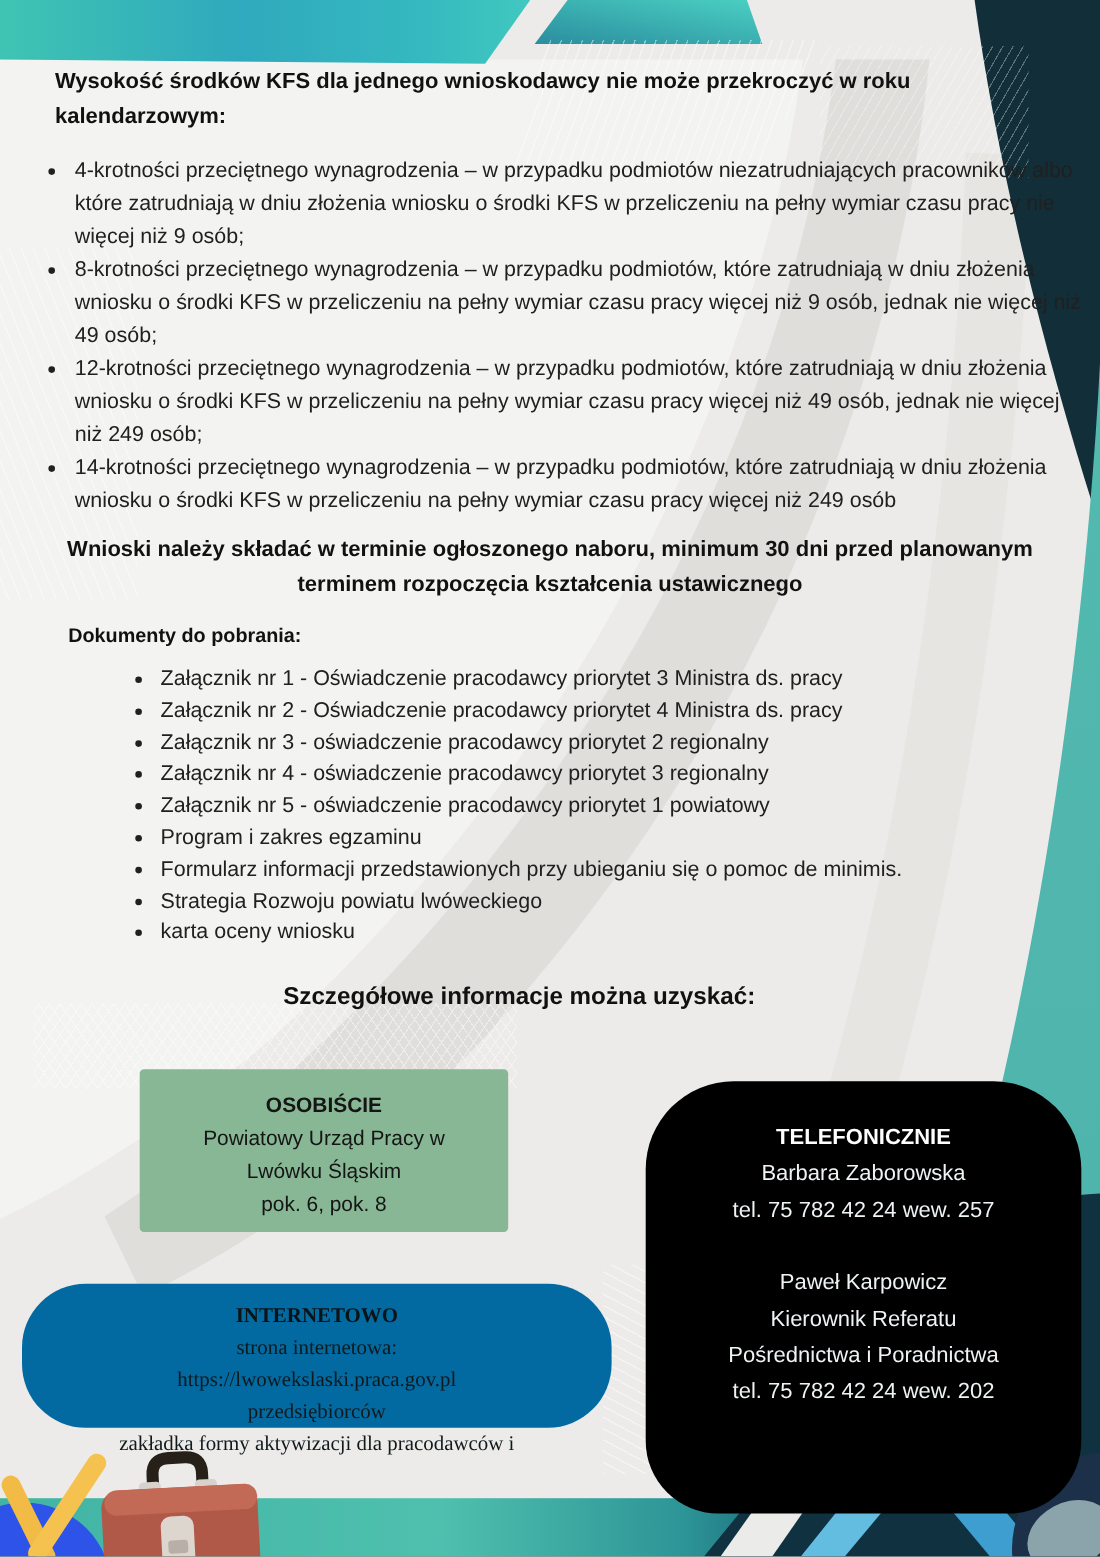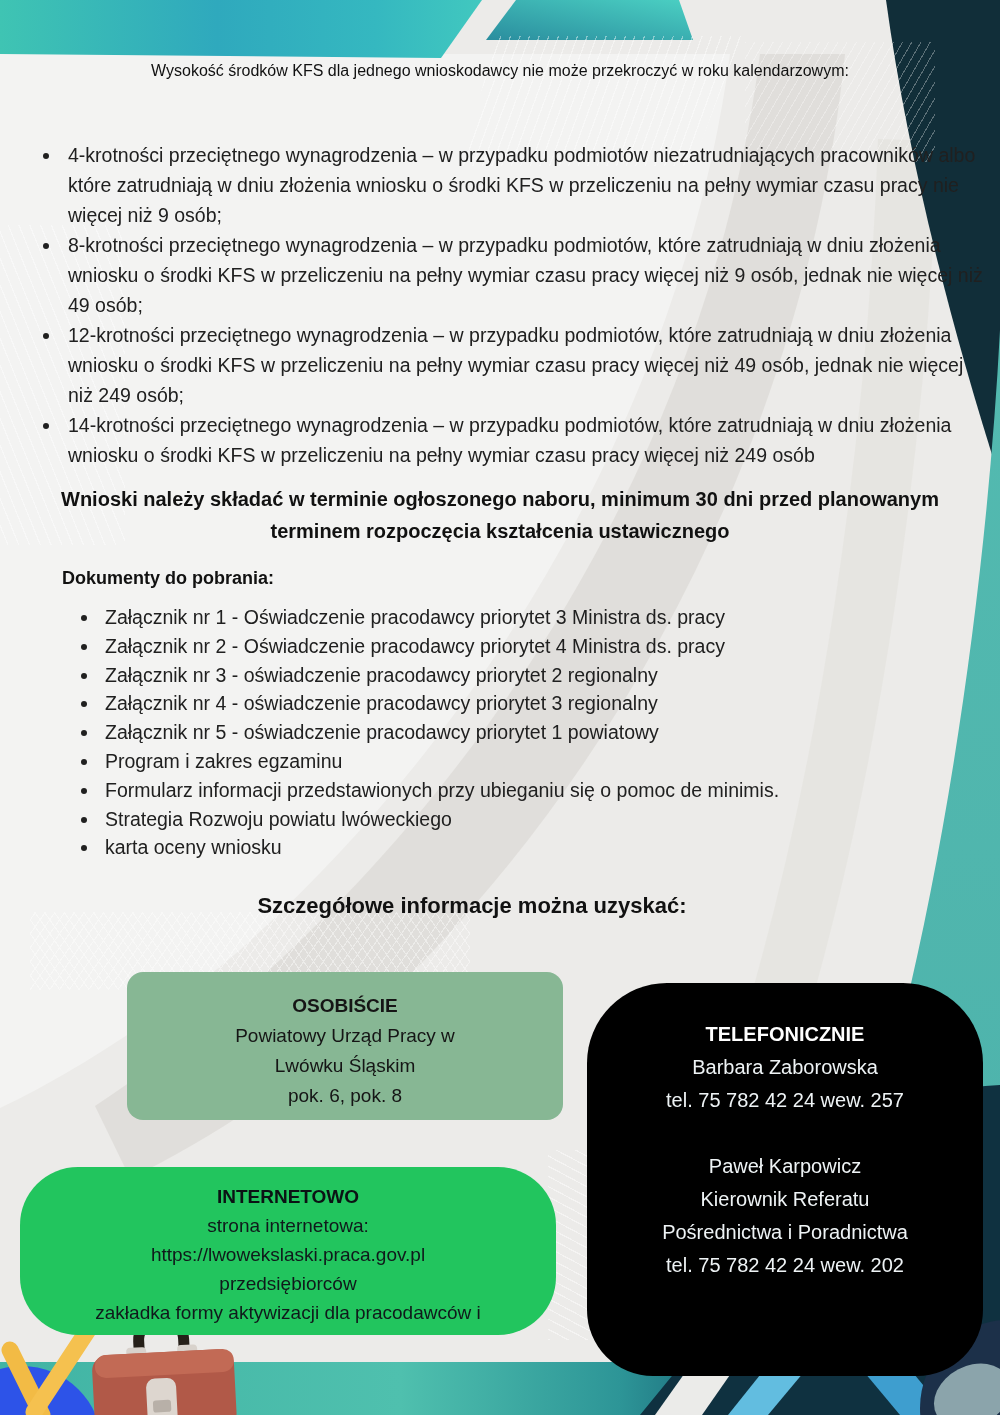--- a/index.html
+++ b/index.html
@@ -20,62 +20,62 @@
   #pat-mid    { left:30px;  top:912px; width:440px; height:78px;  opacity:.45;
                 background:repeating-linear-gradient(55deg, rgba(255,255,255,.9) 0 1px, rgba(255,255,255,0) 1px 8px),
                            repeating-linear-gradient(-55deg, rgba(255,255,255,.9) 0 1px, rgba(255,255,255,0) 1px 8px); }
   #pat-net    { left:548px; top:1150px; width:72px; height:190px; opacity:.55;
                 background:repeating-linear-gradient(28deg, rgba(255,255,255,.85) 0 1.2px, rgba(255,255,255,0) 1.2px 9px); }
 
   .content { position:absolute; left:0; top:0; width:1000px; height:1415px; z-index:2; }
 
   .heading {
     position:absolute; left:50px; top:58px; width:900px;
-    text-align:center; font-weight:normal; font-size:16px; line-height:1.62; color:#111;
+    font-weight:bold; font-size:20px; line-height:1.62; color:#111;
   }
   ul.limits {
     position:absolute; left:38px; top:140px; width:930px; margin:0; padding:0 0 0 24px;
     list-style:disc outside; font-size:19.5px; line-height:30px; color:#202020;
   }
   ul.limits li { padding-left:6px; }
   .note {
     position:absolute; left:16px; top:483px; width:968px;
     text-align:center; font-weight:bold; font-size:20px; line-height:1.6; color:#111;
   }
   .docs-title {
     position:absolute; left:62px; top:568px; font-size:18px; font-weight:bold; color:#111;
   }
   ul.docs {
     position:absolute; left:80px; top:603px; width:880px; margin:0; padding:0 0 0 20px;
     list-style:disc outside; font-size:19.5px; line-height:28.8px; color:#202020;
   }
-  ul.docs li { padding-left:5px; }
+  ul.docs li { padding-left:5px;margin-left:41px; }
   .info-heading {
     position:absolute; left:0; top:893px; width:944px;
     text-align:center; font-size:22px; font-weight:bold; color:#111;
   }
   .box { position:absolute; text-align:center; box-sizing:border-box; }
   .box .box-title { font-weight:bold; }
   .box-osobiscie {
-    left:127px; top:972px; width:436px; height:148px;
-    background:#87b794; border-radius:16px; padding-top:19px;
+    left:127px; top:972px; width:335px; height:148px;
+    background:#87b794; border-radius:4px; padding-top:19px;
     font-size:19px; line-height:30px; color:#151515;
   }
   .box-osobiscie .box-title { font-size:19px; }
   .box-telefonicznie {
     left:587px; top:983px; width:396px; height:393px;
     background:#000000; border-radius:80px 80px 66px 66px;
     padding-top:35px; font-size:20px; line-height:33px; color:#eef3f5;
   }
   .box-telefonicznie .box-title { color:#ffffff; font-size:20px; }
   .box-telefonicznie .gap { height:33px; }
   .box-internetowo {
-    left:20px; top:1167px; width:536px; height:168px;
-    background:#22c55e; border-radius:58px; padding-top:15px;
-    font-size:19px; line-height:29px; color:#10191b;
+    left:20px; top:1167px; width:536px; height:131px;
+    background:#0369a1; border-radius:58px; padding-top:15px;
+    font-size:19px; line-height:29px; color:#10191b;font-family:Liberation Serif, serif;
   }
   .box-internetowo .box-title { font-size:19px; color:#0b1314; }
 </style>
 </head>
 <body>
 
 <div class="page">
 
   <svg class="decor" width="1000" height="1415" viewBox="0 0 1000 1415" aria-hidden="true">
     <defs>

